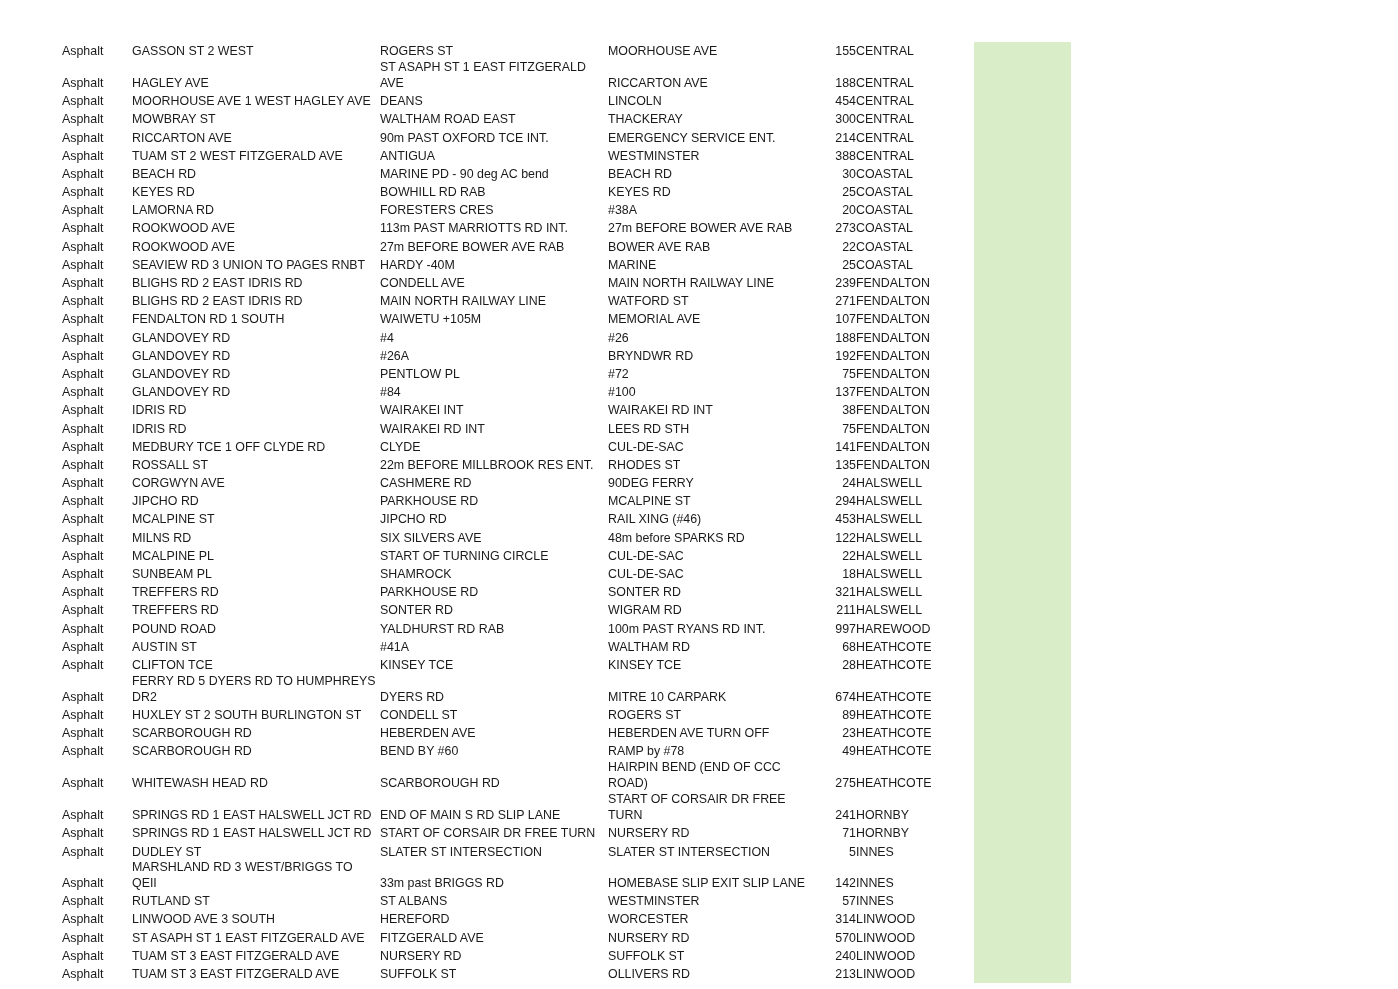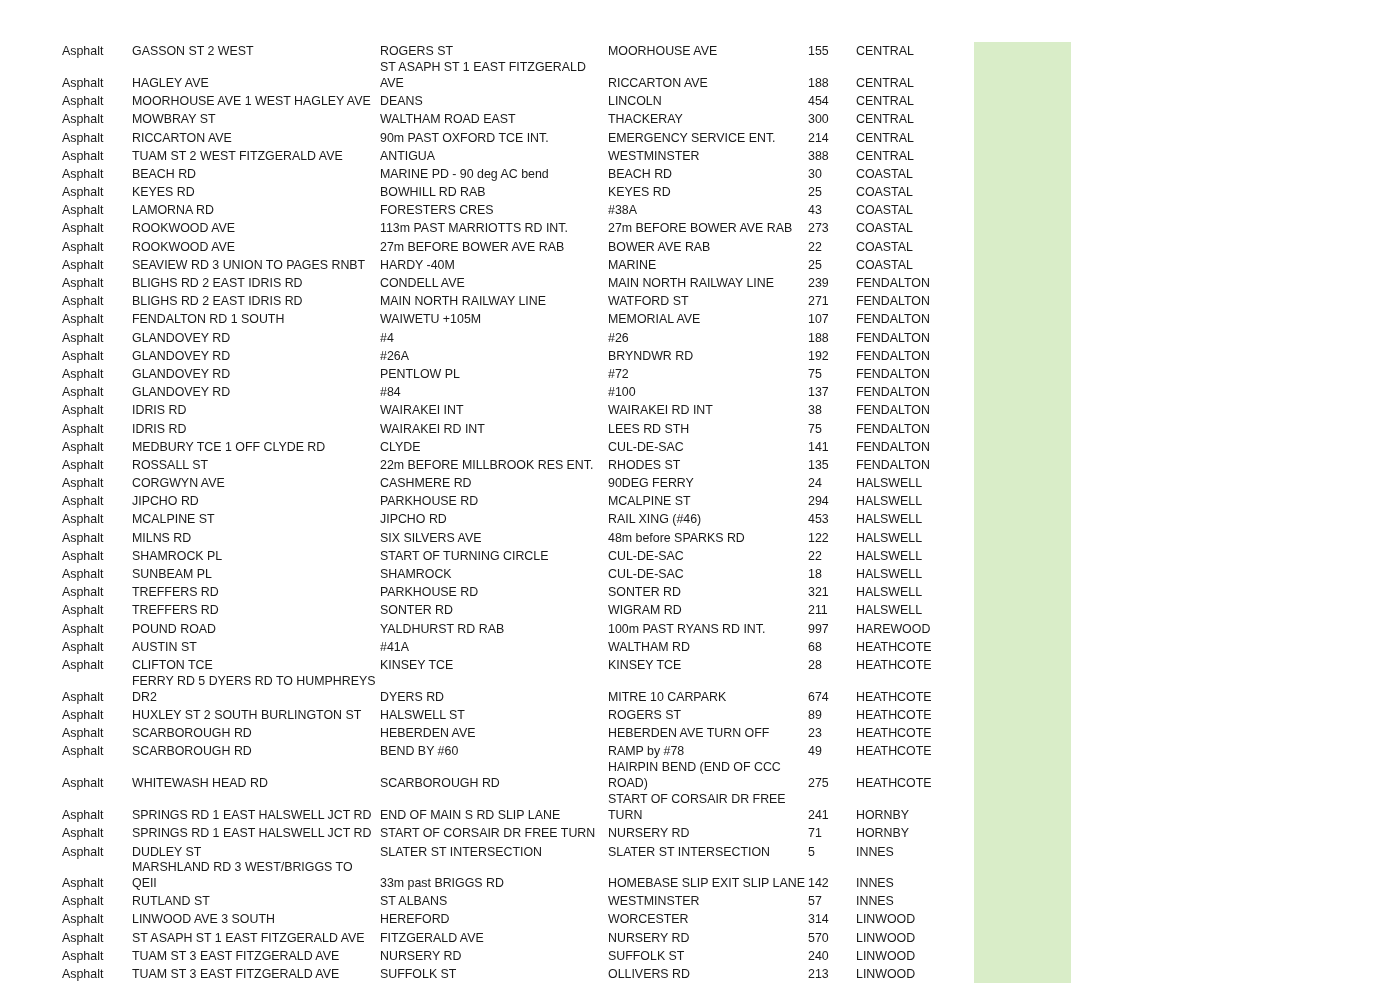--- a/index.html
+++ b/index.html
@@ -44,21 +44,21 @@
   }
   td.cell-surface,
   td.cell-road,
   td.cell-from,
   td.cell-to,
   td.cell-area {
     text-align: left;
     padding-right: 6px;
   }
   td.cell-length {
-    text-align: left;
+    text-align: right;
     padding-right: 13px;
   }
   tr.data-row { height: 18.2px; }
   tr.data-row.tall { height: 32px; }
 
   td.cell-status {
     background: #d9edc8;
     border-top: 1px solid #ffffff;
     border-bottom: 2px solid #6b7a63;
     padding: 0;
@@ -287,21 +287,21 @@
           <td class="cell-road">
             <span>LAMORNA RD</span>
           </td>
           <td class="cell-from">
             <span>FORESTERS CRES</span>
           </td>
           <td class="cell-to">
             <span>#38A</span>
           </td>
           <td class="cell-length">
-            <span>43</span>
+            <span>20</span>
           </td>
           <td class="cell-area">
             <span>COASTAL</span>
           </td>
           <td class="cell-status">
             <span class="status-swatch"></span>
           </td>
         </tr>
         <tr class="data-row">
           <td class="cell-surface">
@@ -715,21 +715,21 @@
           </td>
           <td class="cell-status">
             <span class="status-swatch"></span>
           </td>
         </tr>
         <tr class="data-row">
           <td class="cell-surface">
             <span>Asphalt</span>
           </td>
           <td class="cell-road">
-            <span>SHAMROCK PL</span>
+            <span>MCALPINE PL</span>
           </td>
           <td class="cell-from">
             <span>START OF TURNING CIRCLE</span>
           </td>
           <td class="cell-to">
             <span>CUL-DE-SAC</span>
           </td>
           <td class="cell-length">
             <span>22</span>
           </td>
@@ -902,21 +902,21 @@
           </td>
         </tr>
         <tr class="data-row">
           <td class="cell-surface">
             <span>Asphalt</span>
           </td>
           <td class="cell-road">
             <span>HUXLEY ST 2 SOUTH BURLINGTON ST</span>
           </td>
           <td class="cell-from">
-            <span>HALSWELL ST</span>
+            <span>CONDELL ST</span>
           </td>
           <td class="cell-to">
             <span>ROGERS ST</span>
           </td>
           <td class="cell-length">
             <span>89</span>
           </td>
           <td class="cell-area">
             <span>HEATHCOTE</span>
           </td>

